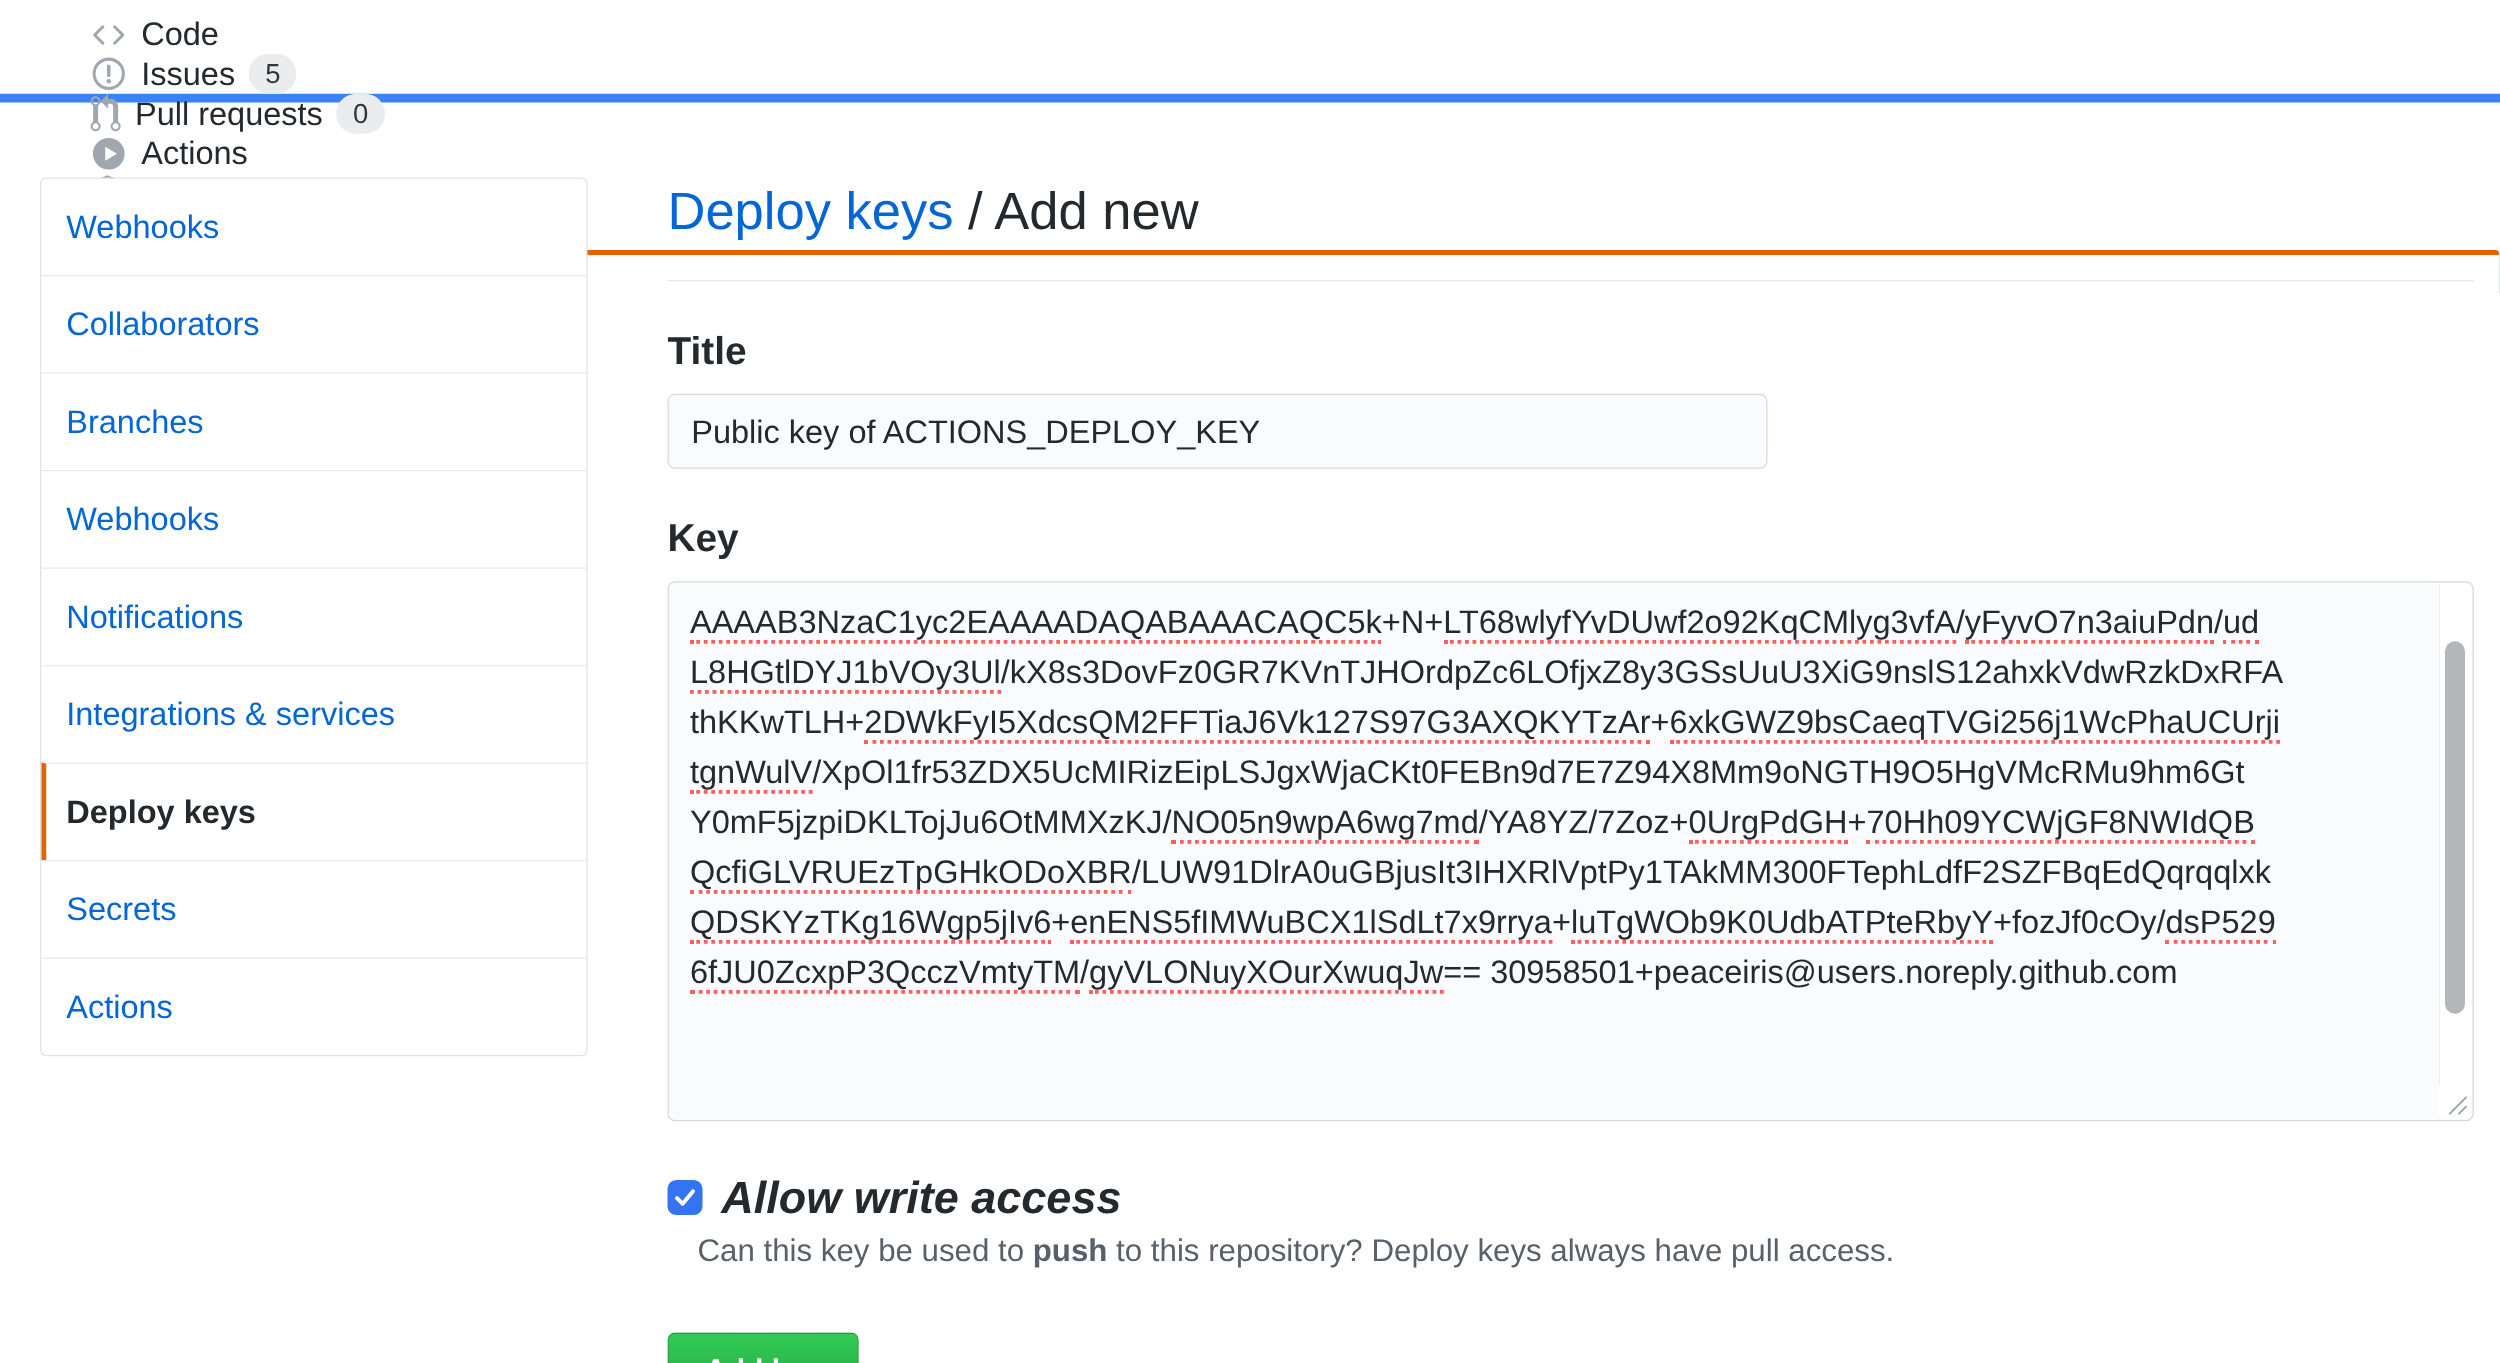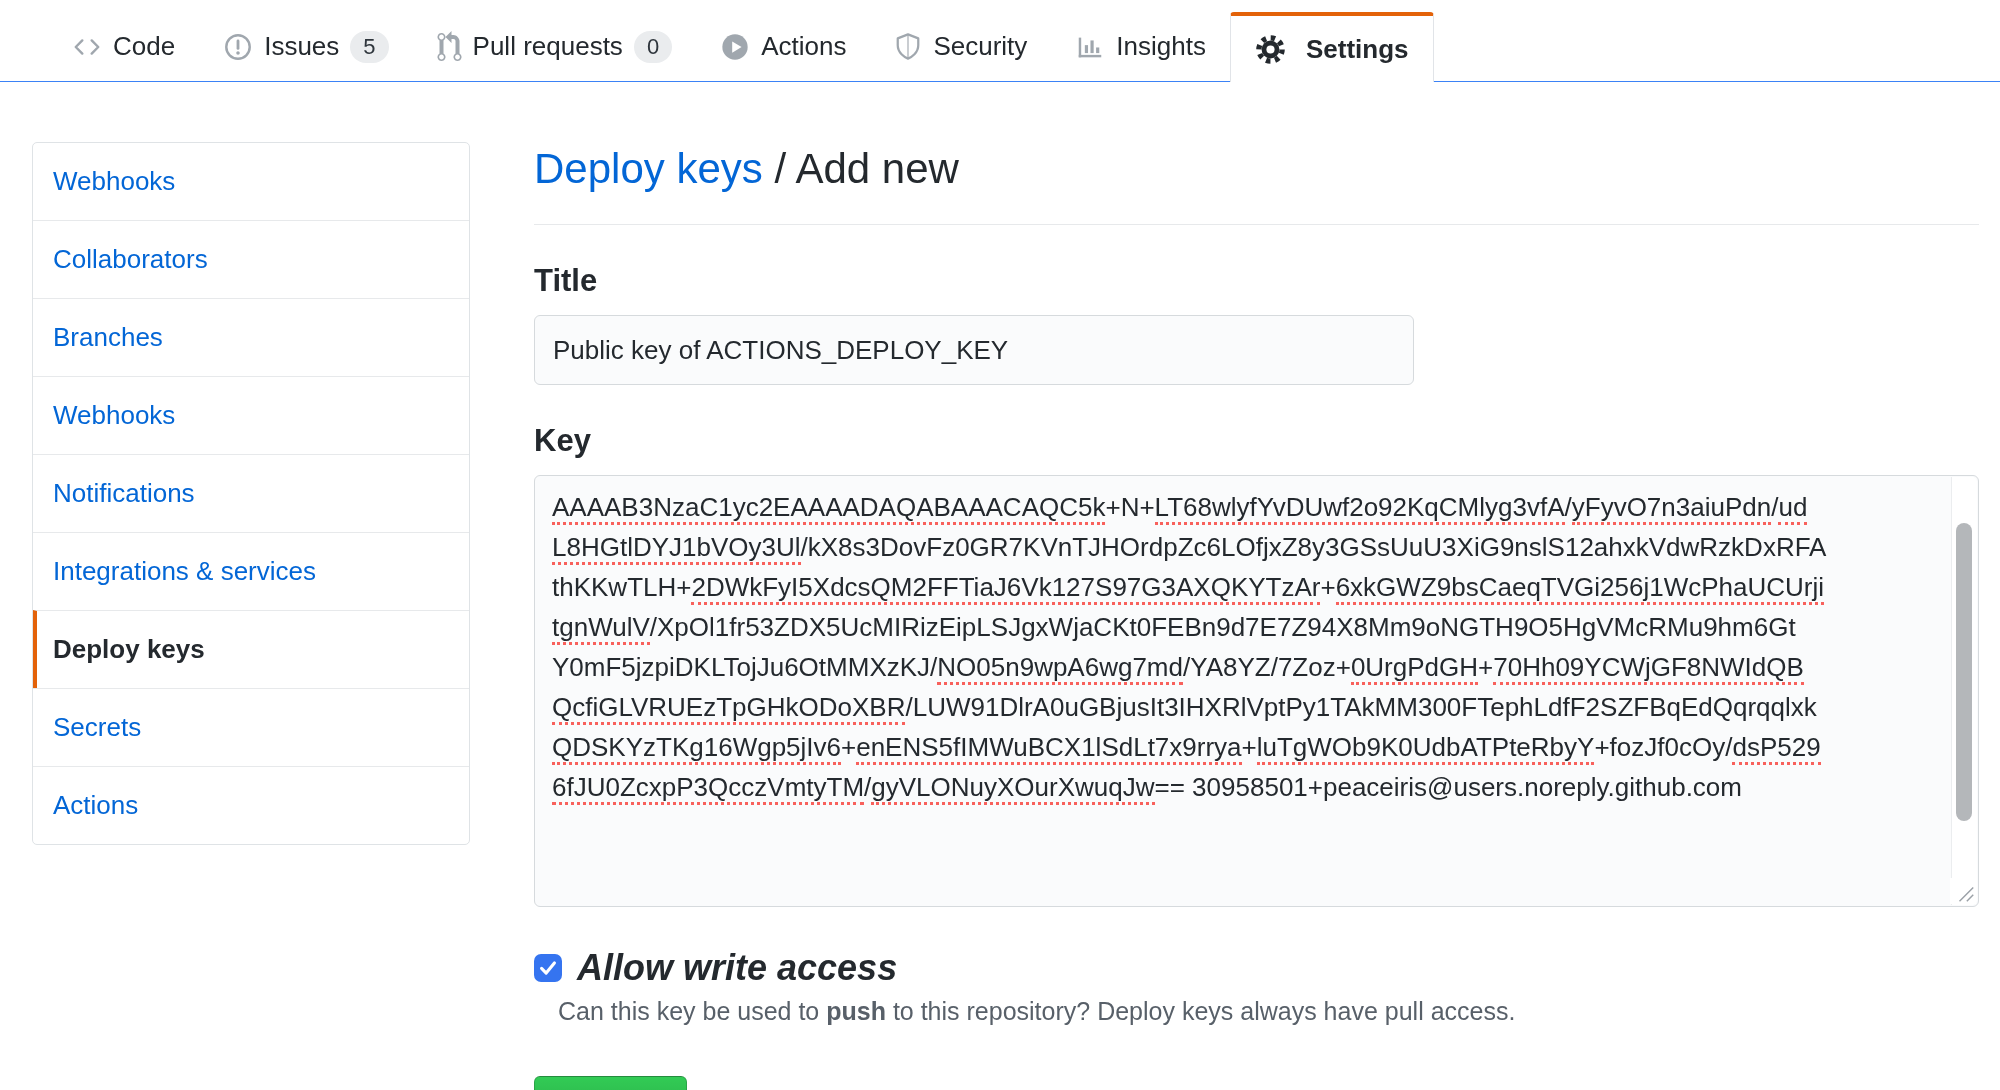--- a/index.html
+++ b/index.html
@@ -1,21 +1,21 @@
 <!DOCTYPE html>
 <html><head>
 <meta charset="utf-8">
 <style>
   * { margin:0; padding:0; box-sizing:border-box; }
   html,body { width:2000px; height:1090px; background:#fff; overflow:hidden;
     font-family:"Liberation Sans","DejaVu Sans",sans-serif; color:#24292e; }
 
   
   .repo-nav { height:82px; display:flex; align-items:stretch; padding:12px 0 0 48px;
-    border-bottom:1px solid #3b82f6; background:#fff; }
+    border-bottom:7px solid #3b82f6; background:#fff;flex-direction:column; }
   .tab { display:flex; align-items:center; gap:11px; padding:0 24px; font-size:26px;
     color:#24292e; cursor:pointer; text-decoration:none; background:transparent; border:none; }
   .tab .nav-ico { display:flex; align-items:center; }
   .tab-badge { background:#eaecee; border-radius:20px; padding:2px 13px; font-size:22px;
     color:#2f363d; line-height:28px; }
   .tab.active { background:#fff; border:1px solid #e1e4e8; border-top:4px solid #e36209;
     border-bottom:none; border-radius:4px 4px 0 0; margin-bottom:-1px; font-weight:600;gap:20px; }
 
   
   .settings-menu { position:absolute; left:32px; top:142px; width:438px; background:#fff;
@@ -27,21 +27,21 @@
     padding-left:16px; }
 
   
   .main { position:absolute; left:534px; top:146px; width:1445px; }
   .subhead { font-size:42px; font-weight:400; line-height:1.1; }
   .subhead a { color:#0366d6; text-decoration:none; cursor:pointer; }
   .subhead .sep, .subhead .cur { color:#24292e; }
   .rule { border:none; border-top:1px solid #e7e9eb; margin-top:32px; }
 
   .field-label { margin-top:38px; font-size:31px; font-weight:700; }
-  .title-input { margin-top:16px; display:block; width:880px; height:70px;
+  .title-input { margin-top:16px; display:block; width:880px; height:60px;
     border:1px solid #d6dadd; border-radius:6px; background:#fafbfc; padding:0 18px;
     font-size:26px; color:#24292e; font-family:inherit; }
 
   .key-box { position:relative; margin-top:16px; width:1445px; height:432px;
     border:1px solid #d6dadd; border-radius:6px; background:#fafbfc; overflow:hidden; }
   .key-content { padding:11px 34px 11px 17px; font-size:26px; line-height:40px;
     white-space:nowrap; color:#24292e; }
   .key-line { height:40px; }
   .squiggle { border-bottom:3px dotted #f8615c; }
   .key-scrollbar { position:absolute; top:1px; right:1px; bottom:1px; width:26px;

